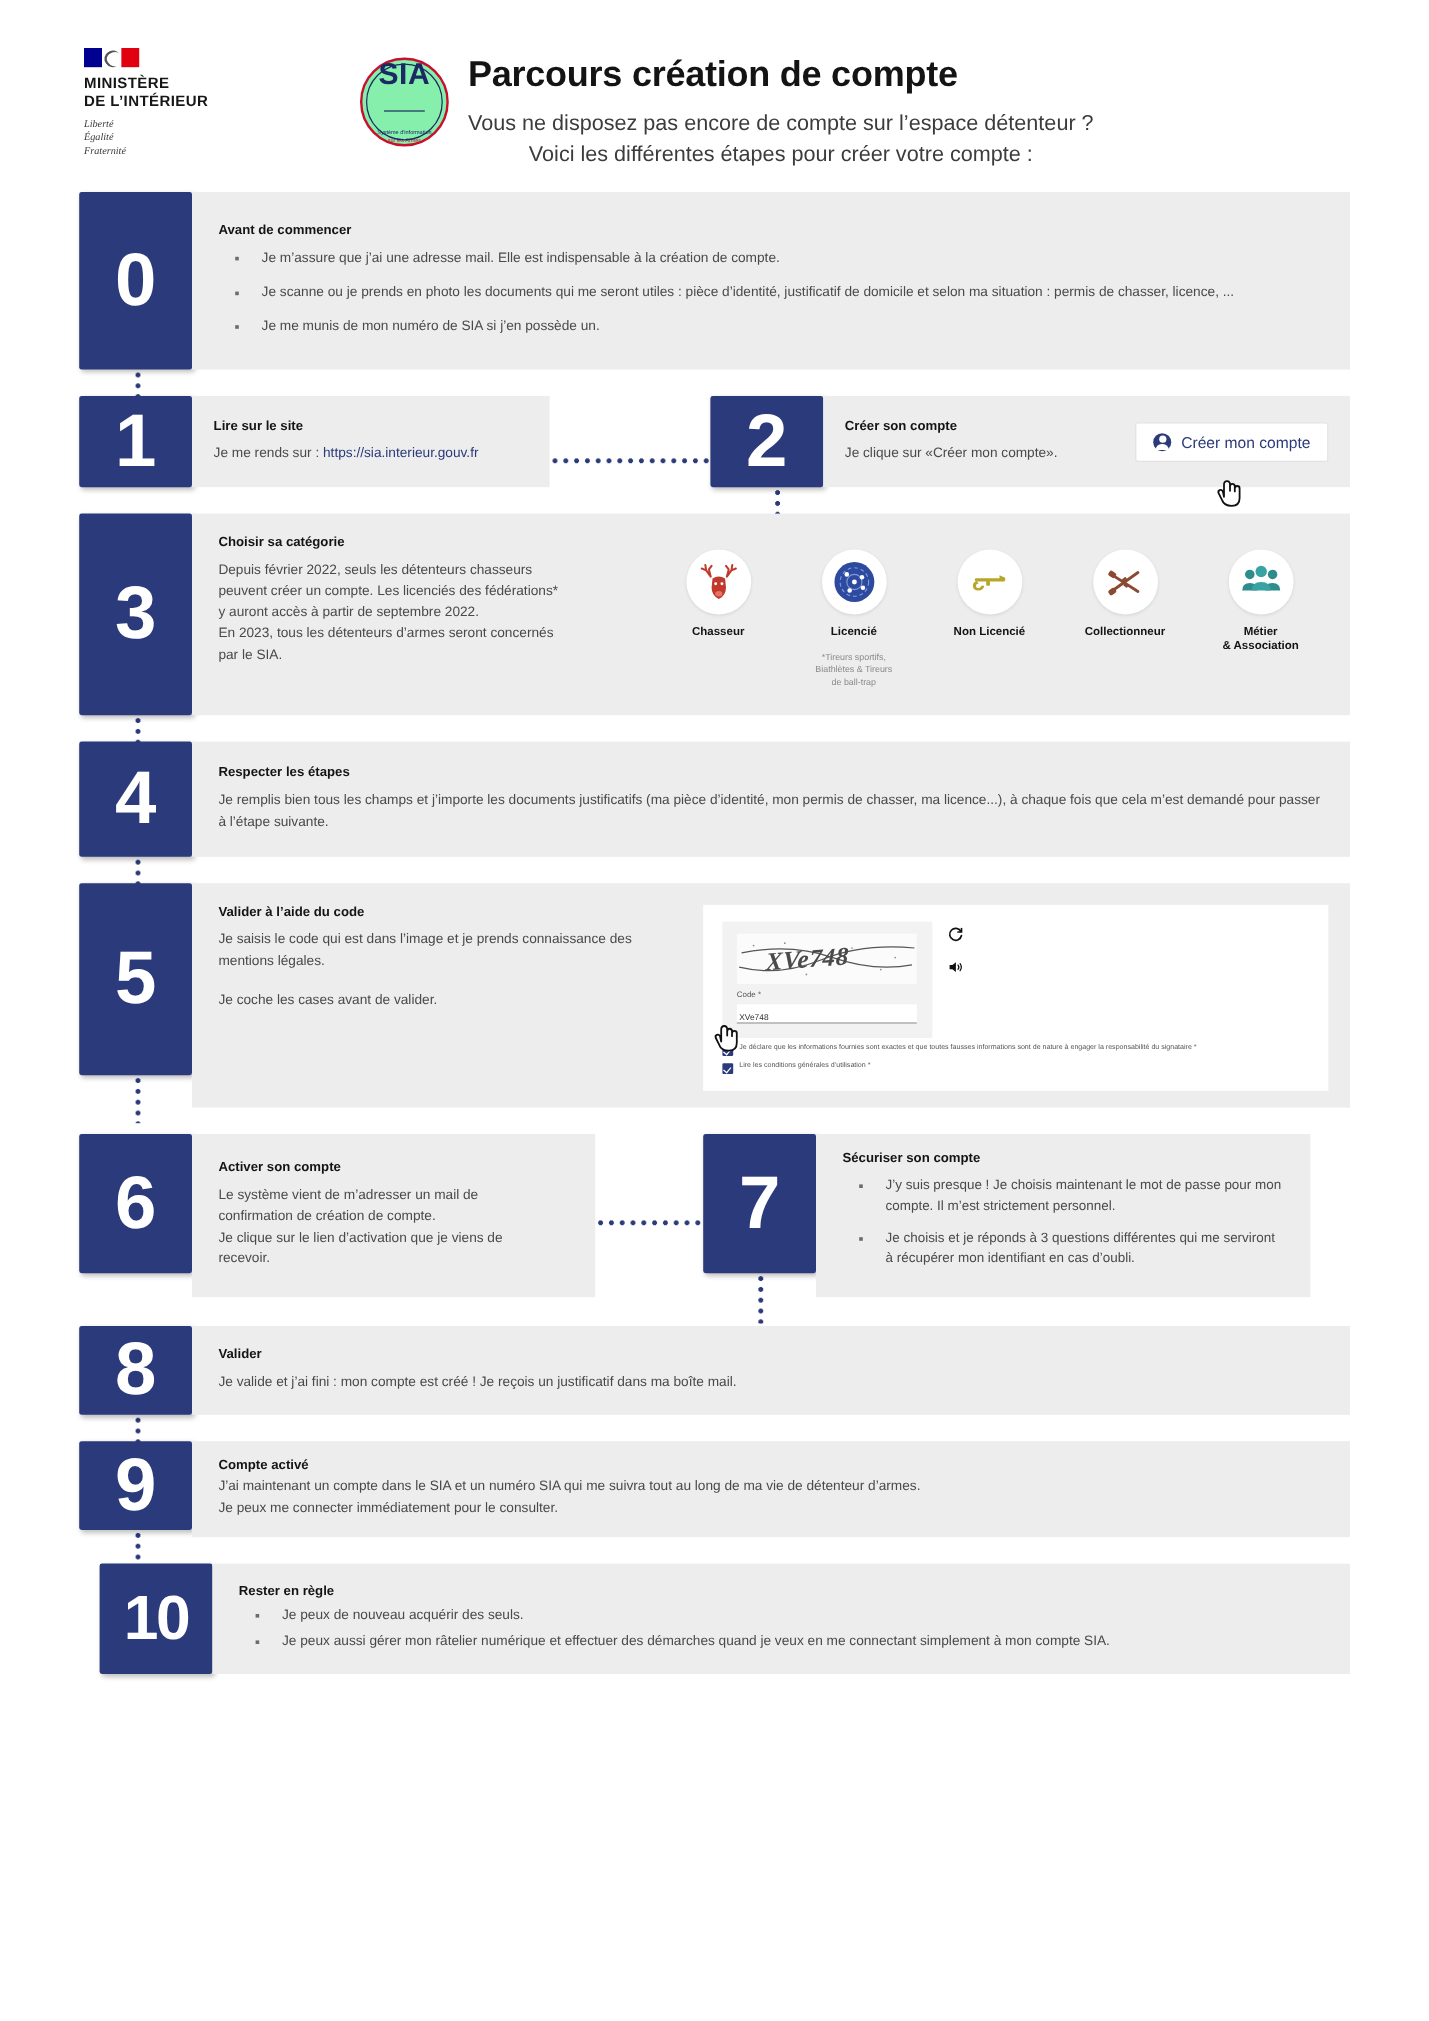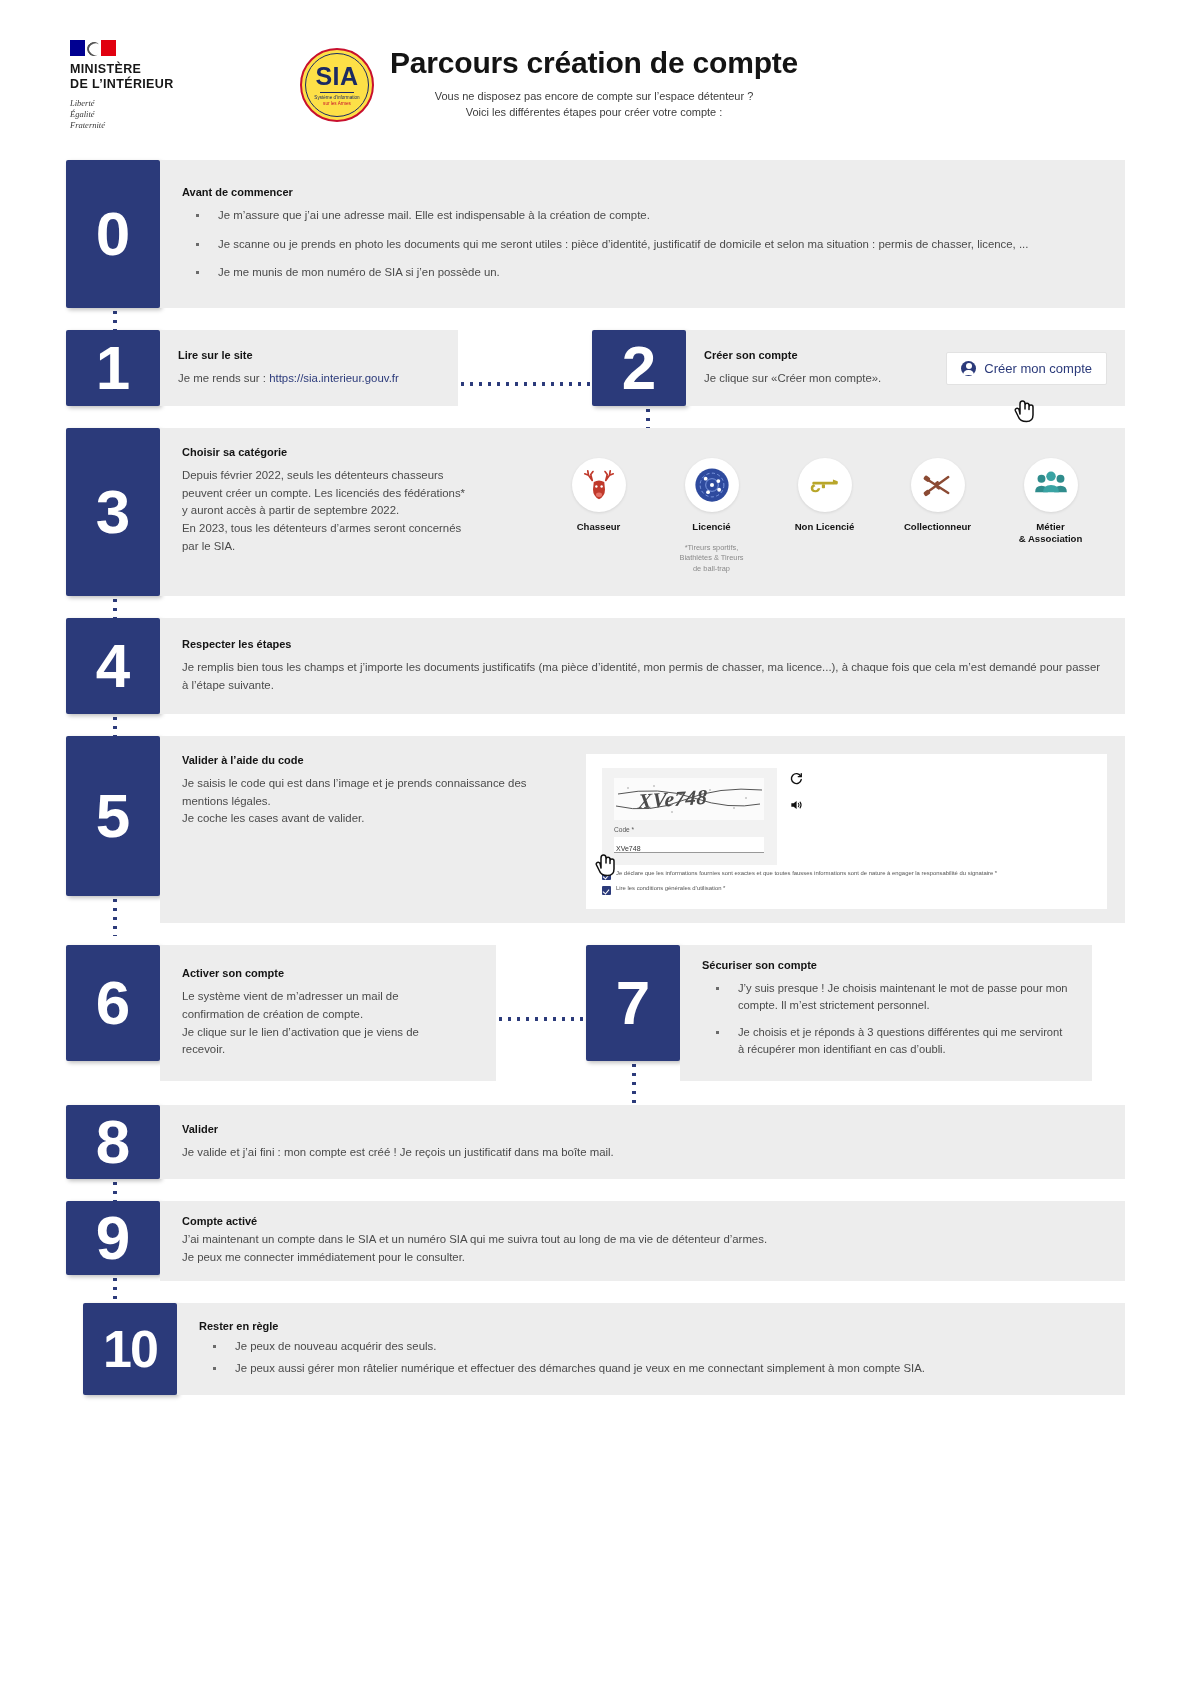--- a/index.html
+++ b/index.html
@@ -35,39 +35,39 @@
     margin-top: 5px; font-family: "Liberation Serif", serif;
     font-style: italic; font-size: 8.5px; line-height: 1.35; color: #3a3a3a;
   }
 
   .title-block {
     position: absolute; left: 300px; top: 44px;
     display: flex; align-items: flex-start; gap: 16px;
   }
   .sia-logo {
     width: 74px; height: 74px; border-radius: 50%;
-    border: 2px solid #c8102e; background: #fde047;
-    display: flex; flex-direction: column; align-items: center; justify-content: center;
+    border: 2px solid #c8102e; background: #86efac;
+    display: flex; flex-direction: column; align-items: center; justify-content: space-between;
     position: relative; flex: none; margin-top: 4px;
   }
   .sia-logo::before{
     content:""; position:absolute; left:3px; top:3px; right:3px; bottom:3px;
     border-radius:50%; border:1px solid #1b2a63;
   }
   .sia-word { font-size: 25px; font-weight: 800; color:#1b2a63; letter-spacing:.5px; line-height:1; }
   .sia-rule { width:34px; height:1px; background:#1b2a63; margin:3px 0 2px; }
   .sia-sub { font-size:4.6px; color:#1b2a63; line-height:1.3; text-align:center; }
   .sia-sub .r2 { color:#c8102e; }
 
   .title-text { padding-top: 2px; }
   h1.main-title {
     font-size: 30px; font-weight: 700; color:#141414; letter-spacing:-.2px;
     line-height:1.1; margin-bottom: 10px;
   }
-  .subtitle { font-size: 11px; color:#3c3c3c; line-height:1.45; text-align:center; }
+  .subtitle { font-size: 18px; color:#3c3c3c; line-height:1.45; text-align:center; }
 
   
   .steps { position: relative; padding: 0 66px; }
   .row { position: relative; display: flex; margin-bottom: 22px; }
   .card {
     display: flex; position: relative; z-index: 2;
   }
   .num-box {
     width: 94px; flex: none;
     background: #2b3a7a;
@@ -164,21 +164,21 @@
 
   
   .r3 .card { width: 100%; }
   .r3 .num-box { height: 96px; }
 
   
   .r4 .card { width: 100%; }
   .r4 .num-box { height: 160px; }
   .r4 .body-box { flex-direction: row; align-items: flex-start; padding: 18px 18px 14px 22px; }
   .v5-text { width: 390px; flex: none; }
-  .v5-text p + p { }
+  .v5-text p + p { margin-top: 16px; }
   .captcha-panel {
     flex: 1; background:#fff; margin-left: 14px; padding: 14px 16px;
     position: relative; min-height: 120px;
   }
   .captcha-box { background:#f2f2f2; padding:10px 12px 12px; width: 175px; }
   .captcha-img {
     width: 150px; height: 42px; background:#fbfbfb; position: relative; overflow:hidden;
   }
   .captcha-code {
     position:absolute; left:24px; top:9px;

